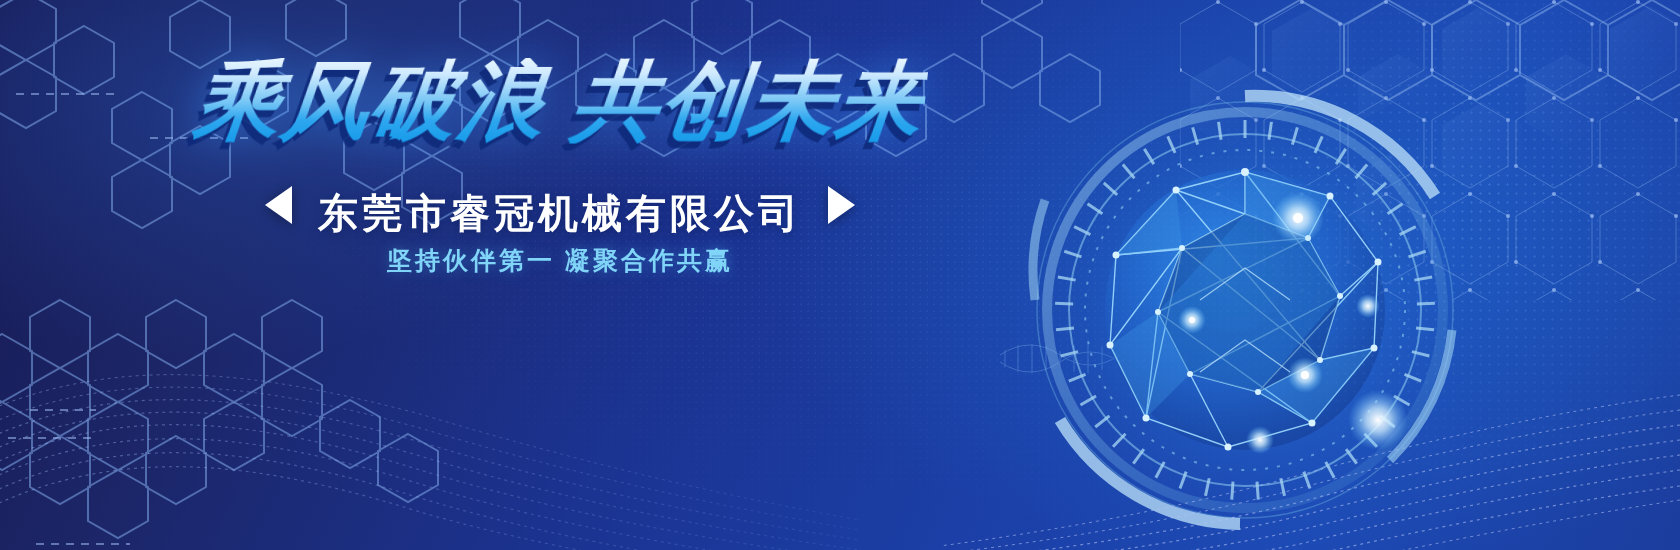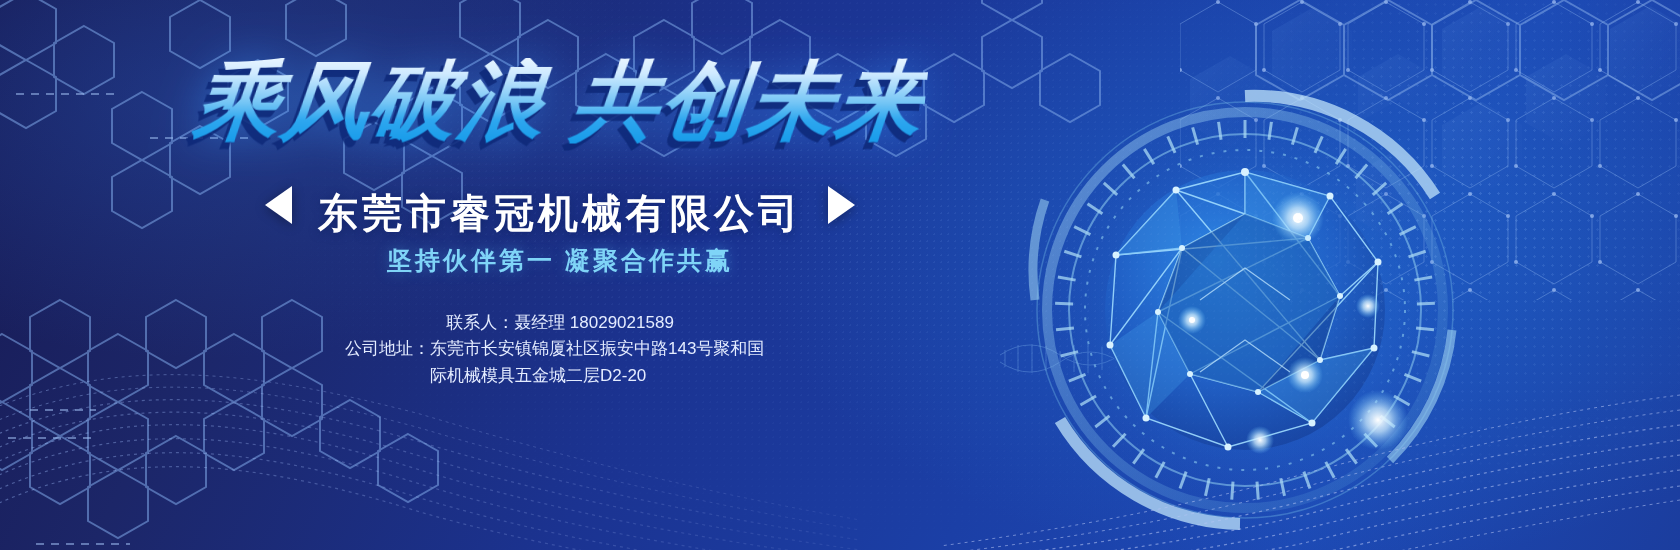--- a/index.html
+++ b/index.html
@@ -427,22 +427,15 @@
     </div>
 
     <div class="company-row">
       <span class="tri tri-left"></span>
       <span class="company-name">东莞市睿冠机械有限公司</span>
       <span class="tri tri-right"></span>
     </div>
 
     <div class="slogan">坚持伙伴第一 凝聚合作共赢</div>
 
-    <div class="contact">
-      <div class="contact-line">联系人：聂经理 18029021589</div>
-      <div class="addr-row">
-        <span class="addr-label">公司地址：</span>
-        <span class="addr">东莞市长安镇锦厦社区振安中路143号聚和国际机械模具五金城二层D2-20</span>
-      </div>
-    </div>
 
   </div>
 </div>
 
 </body></html>

